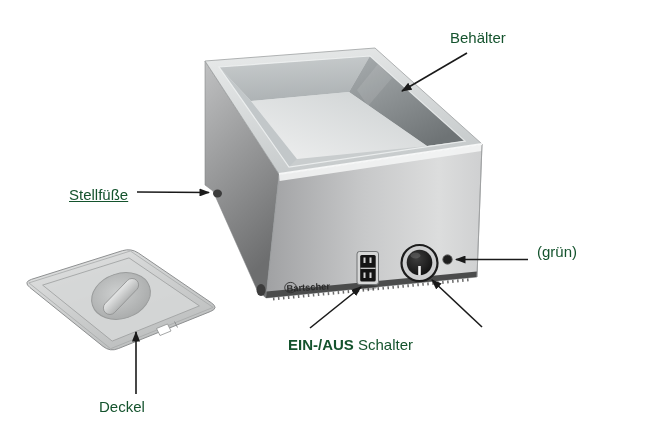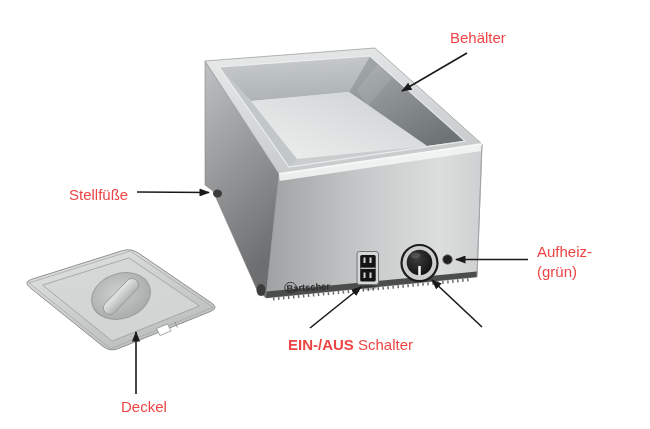--- a/index.html
+++ b/index.html
@@ -2,21 +2,21 @@
 <html><head>
 <meta charset="utf-8">
 <style>
   html,body { margin:0; padding:0; background:#ffffff; }
   .canvas {
     position:relative; width:650px; height:429px; background:#ffffff;
     overflow:hidden; font-family:"Liberation Sans", sans-serif;
   }
   .canvas svg { position:absolute; left:0; top:0; }
   .label {
-    position:absolute; font-size:15px; color:#ef4444;
+    position:absolute; font-size:15px; color:#14532d;
     line-height:19px; white-space:nowrap;
   }
   .label .bold { font-weight:bold;text-align:right; }
   #lbl-aufheiz { line-height:19.5px; }
   #lbl-einaus  { line-height:18.5px; }
 </style>
 </head>
 <body>
 
 <div class="canvas">
@@ -144,27 +144,26 @@
       <line x1="137" y1="192" x2="209" y2="192.5" marker-end="url(#ah)"></line>
       <line x1="528" y1="259.5" x2="456" y2="259.5" marker-end="url(#ah)"></line>
       <line x1="310" y1="328" x2="361" y2="287" marker-end="url(#ah)"></line>
       <line x1="482" y1="327" x2="432" y2="280" marker-end="url(#ah)"></line>
       <line x1="136" y1="394" x2="136" y2="332" marker-end="url(#ah)"></line>
     </g>
   </svg>
 
   <div class="label" style="left:450px; top:28px;">Behälter</div>
 
-  <div class="label" style="left:69px; top:185px;">Stellfüße</div>
+  <div class="label" style="left:69px; top:185px;text-decoration:underline;">Stellfüße</div>
 
   <div class="label" id="lbl-aufheiz" style="left:537px; top:242px;">
-    <div>Aufheiz-</div>
     <div>(grün)</div>
   </div>
 
   <div class="label" id="lbl-einaus" style="left:288px; top:336px;">
     <div><span class="bold">EIN-/AUS</span><span> Schalter</span></div>
   </div>
 
 
-  <div class="label" style="left:121px; top:397px;">Deckel</div>
+  <div class="label" style="left:99px; top:397px;">Deckel</div>
 
 </div>
 
 </body></html>

